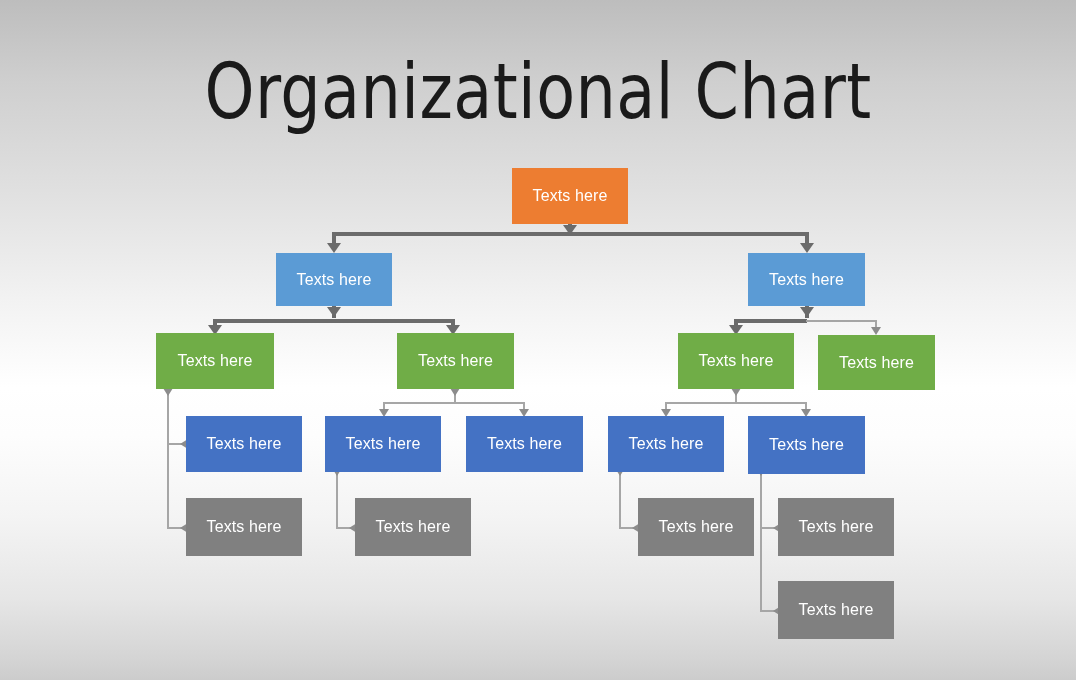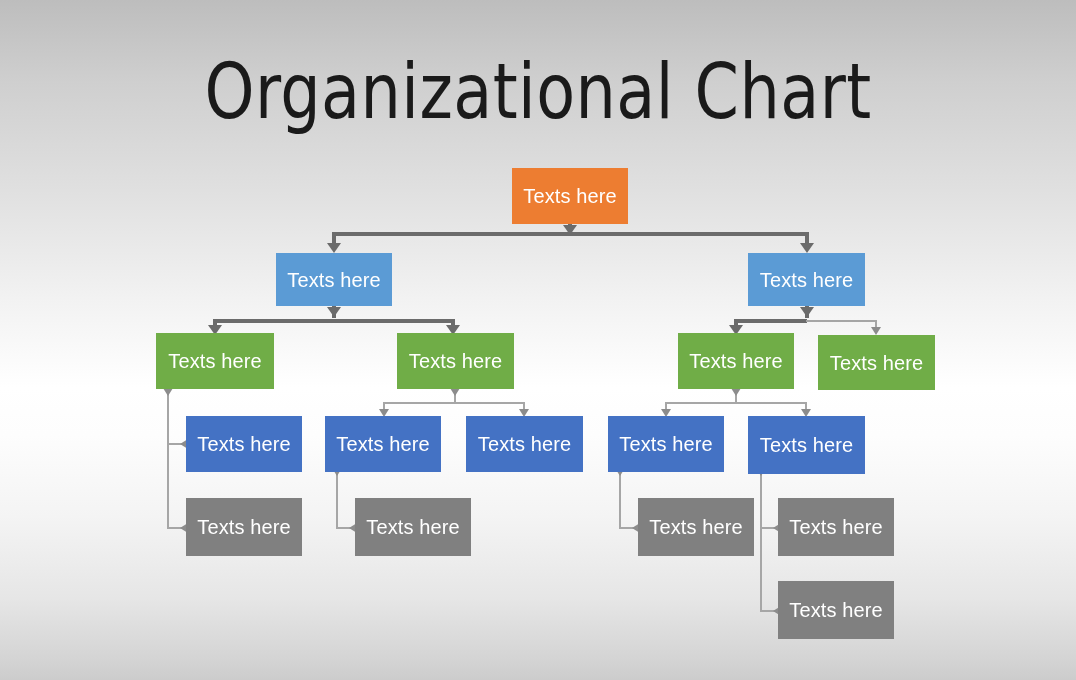--- a/index.html
+++ b/index.html
@@ -51,21 +51,21 @@
   }
 
   
   .node {
     position: absolute;
     box-sizing: border-box;
     display: flex;
     align-items: center;
     color: #ffffff;
     font-family: "Liberation Sans", sans-serif;
-    font-size: 20px;
+    font-size: 16px;
     font-weight: 400;
     line-height: 1.1;
     padding-left: 8px;
     padding-right: 6px;
     white-space: nowrap;
     letter-spacing: 0.1px;
   }
   .node.center { justify-content: center; padding-left: 6px; }
   .n-orange { background: #ed7d31; }
   .n-lblue  { background: #5b9bd5; }

